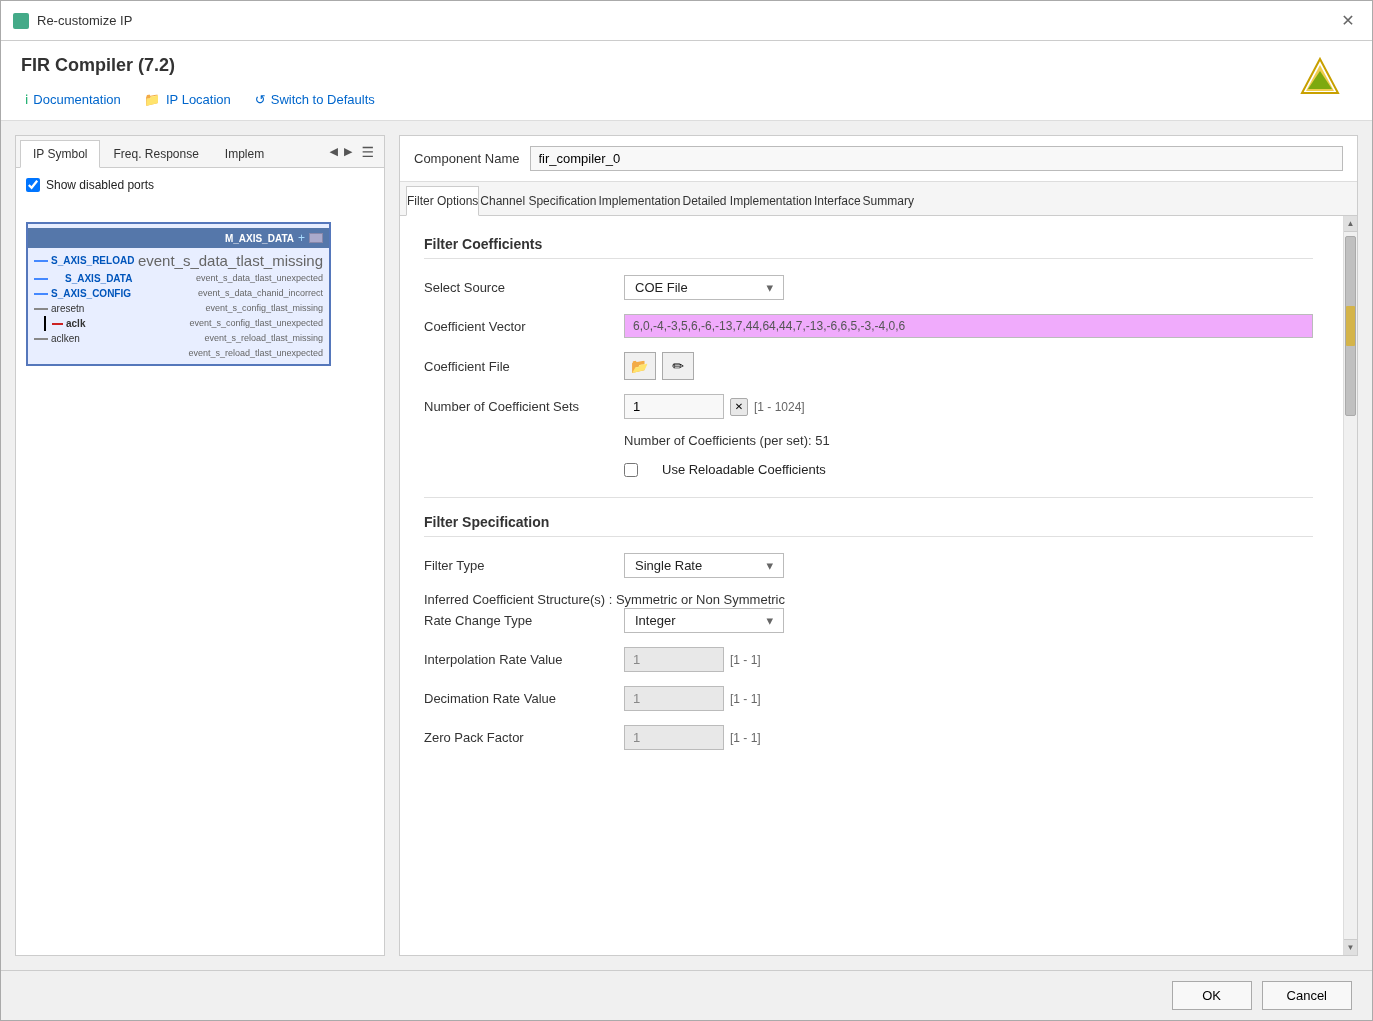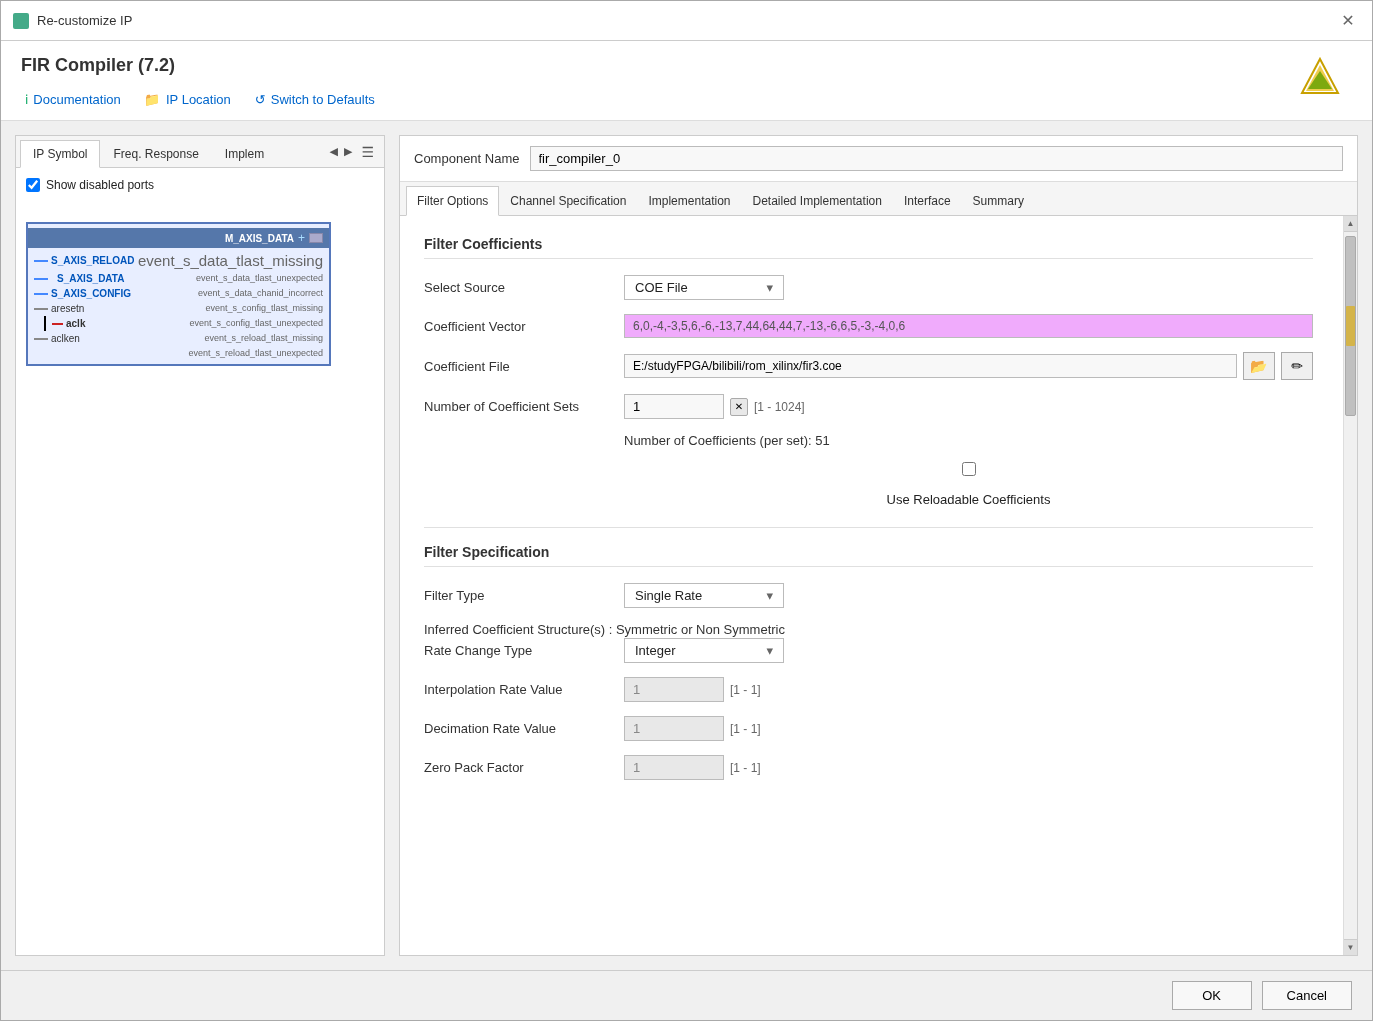--- a/index.html
+++ b/index.html
@@ -34,41 +34,41 @@
     .show-disabled input[type="checkbox"] { width: 14px; height: 14px; }
     .ip-block { border: 2px solid #5577bb; background: #e8eeff; width: 305px; position: relative; padding: 4px 0; }
     
     
     .right-panel { flex: 1; background: #fff; border: 1px solid #ccc; display: flex; flex-direction: column; }
     .component-name-row { display: flex; align-items: center; padding: 10px 14px; border-bottom: 1px solid #ddd; gap: 10px; }
     .component-name-label { font-size: 13px; color: #333; }
     .component-name-input { flex: 1; padding: 4px 8px; border: 1px solid #bbb; font-size: 13px; background: #f8f8f8; }
     
     .tabs-bar { display: flex; border-bottom: 1px solid #ccc; background: #f5f5f5; padding: 0 6px; }
-    .tab { padding: 7px 10px; cursor: pointer; font-size: 12px; border: 1px solid transparent; border-bottom: none; margin-top: 4px; color: #333; white-space: nowrap; }
+    .tab { padding: 7px 0; cursor: pointer; font-size: 12px; border: 1px solid transparent; border-bottom: none; margin-top: 4px; color: #333; white-space: nowrap; }
     .tab.active { background: #fff; border-color: #ccc; border-bottom: 1px solid #fff; margin-bottom: -1px; z-index: 1; }
     
     .section-title { font-size: 14px; font-weight: bold; color: #333; margin-bottom: 16px; padding-bottom: 6px; border-bottom: 1px solid #e0e0e0; }
     
     .form-row { display: flex; align-items: center; margin-bottom: 14px; }
     .form-label { width: 200px; font-size: 13px; color: #333; }
     .form-control { display: flex; align-items: center; gap: 8px; flex: 1; }
     
     .select-control { padding: 4px 8px; border: 1px solid #bbb; background: #fff; font-size: 13px; min-width: 160px; cursor: pointer; display: flex; align-items: center; justify-content: space-between; }
     .select-arrow { color: #666; margin-left: 8px; }
     
     .coeff-vector-input { flex: 1; padding: 4px 8px; border: 1px solid #bbb; font-size: 12px; background: #f8f8f8; color: #333; }
     
     .number-input-row { display: flex; align-items: center; gap: 6px; }
     .number-input { width: 100px; padding: 4px 8px; border: 1px solid #bbb; font-size: 13px; background: #f8f8f8; }
     .clear-btn { width: 18px; height: 18px; border: 1px solid #aaa; background: #e8e8e8; cursor: pointer; font-size: 10px; display: flex; align-items: center; justify-content: center; border-radius: 2px; }
     .range-label { color: #666; font-size: 12px; }
     
     .info-text { font-size: 13px; color: #333; margin-bottom: 14px; }
-    .checkbox-row { display: flex; align-items: center; gap: 16px; margin-bottom: 14px; flex-direction: column; }
+    .checkbox-row { display: flex; align-items: center; gap: 24px; margin-bottom: 14px; }
     .checkbox-row input[type="checkbox"] { width: 14px; height: 14px; }
     
     .file-input-row { display: flex; align-items: center; gap: 6px; flex: 1; }
     .file-path-input { flex: 1; padding: 4px 8px; border: 1px solid #bbb; font-size: 12px; background: #f8f8f8; }
     .icon-btn { width: 32px; height: 28px; border: 1px solid #aaa; background: #f0f0f0; cursor: pointer; display: flex; align-items: center; justify-content: center; font-size: 14px; }
     
     .section-divider { border: none; border-top: 1px solid #e0e0e0; margin: 20px 0 16px 0; }
     
     .footer { background: #f0f0f0; border-top: 1px solid #ccc; padding: 10px 20px; display: flex; justify-content: flex-end; gap: 10px; }
     .footer-btn { padding: 6px 24px; border: 1px solid #aaa; background: #f8f8f8; cursor: pointer; font-size: 13px; min-width: 80px; }
@@ -155,21 +155,21 @@
 
             <div style="display:flex; padding:2px 6px;">
               <div style="display:flex; align-items:center; flex:1; gap:3px;">
                 <span style="display:inline-block; width:14px; height:2px; background:#4488ff;"></span>
                 <span style="color:#0055bb; font-weight:bold; font-size:10px;">S_AXIS_RELOAD</span>
               </div>
               <div style="font-size:15px; color:#666; text-align:right; flex:1;">event_s_data_tlast_missing</div>
             </div>
 
             <div style="display:flex; padding:2px 6px;">
-              <div style="display:flex; align-items:center; flex:1; gap:9px;">
+              <div style="display:flex; align-items:center; flex:1; gap:17px;">
                 <span style="display:inline-block; width:14px; height:2px; background:#4488ff;"></span>
                 <span style="color:#0055bb; font-weight:bold; font-size:10px;">S_AXIS_DATA</span>
               </div>
               <div style="font-size:9px; color:#666; text-align:right; flex:1;">event_s_data_tlast_unexpected</div>
             </div>
 
             <div style="display:flex; padding:2px 6px;">
               <div style="display:flex; align-items:center; flex:1; gap:3px;">
                 <span style="display:inline-block; width:14px; height:2px; background:#4488ff;"></span>
                 <span style="color:#0055bb; font-weight:bold; font-size:10px;">S_AXIS_CONFIG</span>
@@ -245,21 +245,20 @@
             <div class="form-label">Coefficient Vector</div>
             <div class="form-control">
               <input type="text" class="coeff-vector-input" style="flex: 1 1 0%; background: #f0abfc; color: rgb(85, 85, 85);" value="6,0,-4,-3,5,6,-6,-13,7,44,64,44,7,-13,-6,6,5,-3,-4,0,6">
             </div>
           </div>
 
           <div class="form-row">
             <div class="form-label">Coefficient File</div>
             <div class="form-control">
               <div class="file-input-row">
-                <input type="text" class="file-path-input" value="E:/studyFPGA/bilibili/rom_xilinx/fir3.coe" style="">
                 <button class="icon-btn" title="Browse">
                   <span>📂</span>
                 </button>
                 <button class="icon-btn" title="Edit">
                   <span>✏</span>
                 </button>
               </div>
             </div>
           </div>
 

